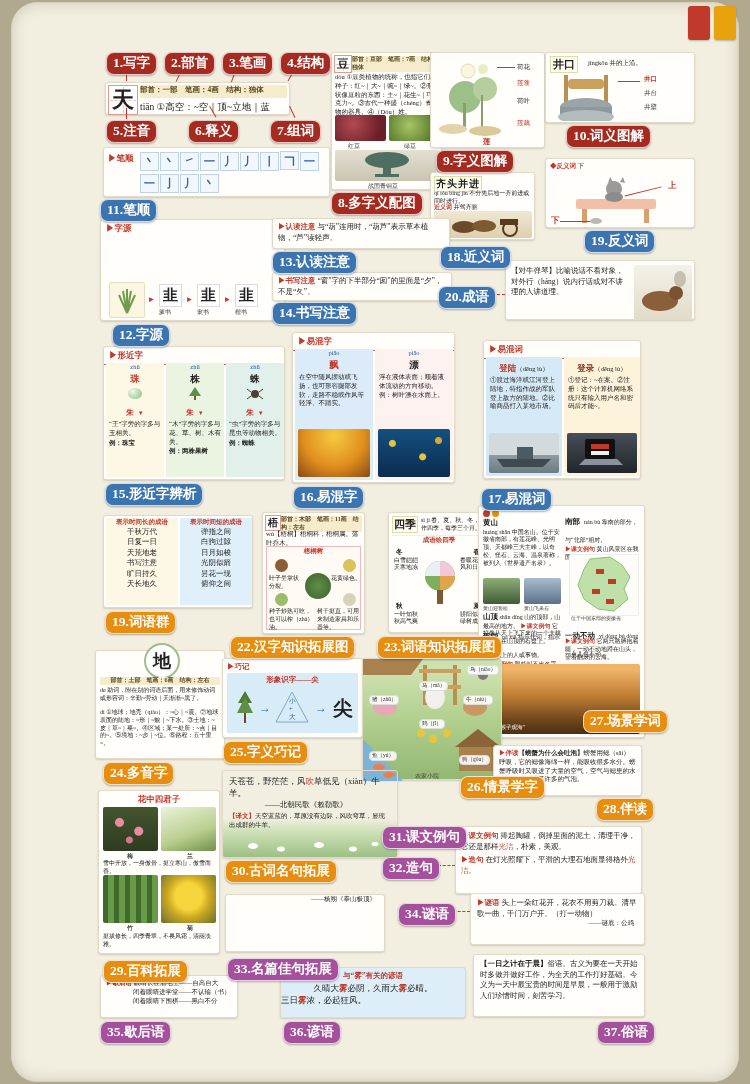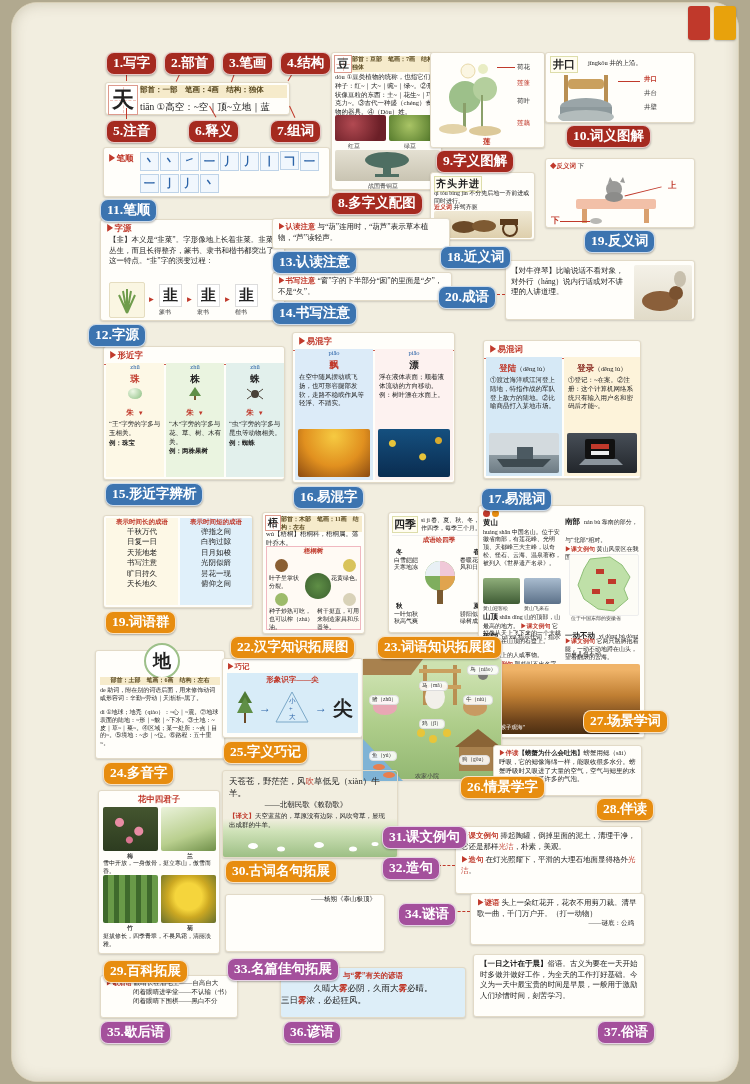--- a/index.html
+++ b/index.html
@@ -203,37 +203,36 @@
         <circle cx="42" cy="28" r="7" fill="#7a5230"></circle>
       <ellipse cx="46" cy="14" rx="6" ry="8" fill="#c8c0ae"></ellipse>
     </svg>
   </div>
 </div>
 <div class="lbl lblue" style="left:438px;top:286px">20.成语</div>
 <div class="dash" style="left:492px;top:294px;width:13px"></div>
 
 <div class="card" style="left:100px;top:219px;width:185px;height:102px">
   <span class="hdr" style="border-bottom:none">▶字源</span>
-  <div class="t7" style="position:absolute;left:8px;top:15px;right:5px">【韭】本义是“韭菜”。字形像地上长着韭菜。韭菜丛生，而且长得整齐，篆书、隶书和楷书都突出了这一特点。“韭”字的演变过程：</div>
   <div class="ph img-leek" style="left:8px;top:62px;width:34px;height:34px;border:1px solid #e5ddc0">
     <svg width="34" height="34">
       <path d="M17 30 L13 8 M17 30 L17 6 M17 30 L21 8 M17 30 L9 12 M17 30 L25 12" stroke="#6f9c4c" stroke-width="2" fill="none"></path>
     </svg>
   </div>
   <span class="t9" style="position:absolute;left:48px;top:72px;color:#c0392b">▸</span>
   <span class="b" style="position:absolute;left:58px;top:64px;font-size:15px;border:1px solid #ddd;background:#fff;padding:1px 3px">韭</span>
   <span class="t9" style="position:absolute;left:86px;top:72px;color:#c0392b">▸</span>
   <span class="b" style="position:absolute;left:96px;top:64px;font-size:15px;border:1px solid #ddd;background:#fff;padding:1px 3px">韭</span>
   <span class="t9" style="position:absolute;left:124px;top:72px;color:#c0392b">▸</span>
   <span class="b" style="position:absolute;left:134px;top:64px;font-size:15px;border:1px solid #ddd;background:#fff;padding:1px 3px">韭</span>
   <span class="cap" style="left:58px;top:88px">篆书</span>
   <span class="cap" style="left:96px;top:88px">隶书</span>
   <span class="cap" style="left:134px;top:88px">楷书</span>
 </div>
-<div class="lbl lblue" style="left:88px;top:324px">12.字源</div>
+<div class="lbl lblue" style="left:112px;top:324px">12.字源</div>
 
 <div class="card" style="left:272px;top:218px;width:178px;height:31px">
   <div class="t7 pad"><span class="red b">▶认读注意</span> <span>与“葫”连用时，“葫芦”表示草本植物，“芦”读轻声。</span></div>
 </div>
 <div class="lbl lblue" style="left:272px;top:251px">13.认读注意</div>
 <div class="card" style="left:272px;top:272px;width:180px;height:29px">
   <div class="t7 pad"><span class="red b">▶书写注意</span> <span>“窗”字的下半部分“囱”的里面是“夕”，不是“夂”。</span></div>
 </div>
 <div class="lbl lblue" style="left:272px;top:302px">14.书写注意</div>
 

